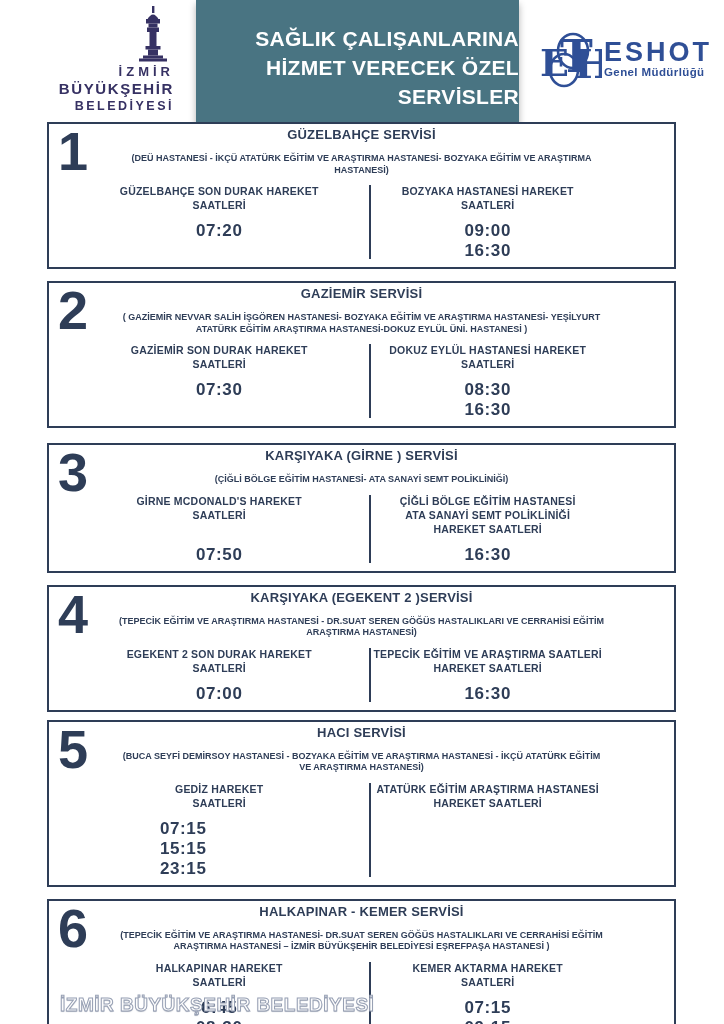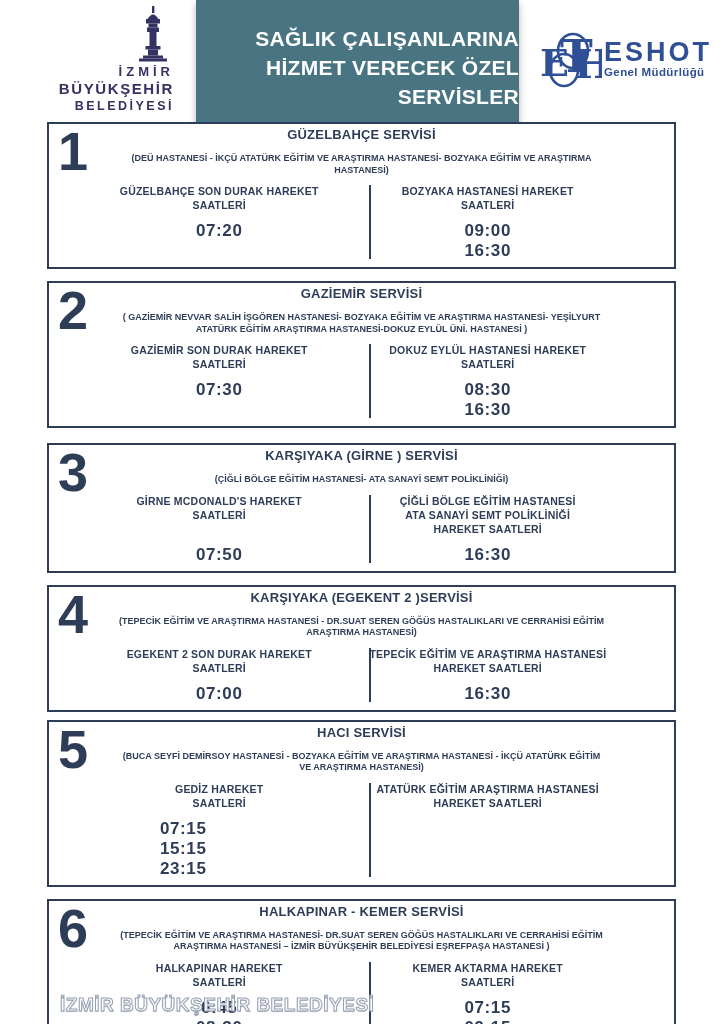--- a/index.html
+++ b/index.html
@@ -197,21 +197,21 @@
         <div>(TEPECİK EĞİTİM VE ARAŞTIRMA HASTANESİ - DR.SUAT SEREN GÖĞÜS HASTALIKLARI VE CERRAHİSİ EĞİTİM</div>
         <div>ARAŞTIRMA HASTANESİ)</div>
       </div>
       <div class="cols">
         <div class="divider"></div>
         <div class="cell hd hL">
           <div>EGEKENT 2 SON DURAK HAREKET</div>
           <div>SAATLERİ</div>
         </div>
         <div class="cell hd hR">
-          <div>TEPECİK EĞİTİM VE ARAŞTIRMA HASTANESİ</div>
+          <div>TEPECİK EĞİTİM VE ARAŞTIRMA SAATLERİ</div>
           <div>HAREKET SAATLERİ</div>
         </div>
         <div class="cell tm tL">
           <div>07:00</div>
         </div>
         <div class="cell tm tR">
           <div>16:30</div>
         </div>
       </div>
     </section>

